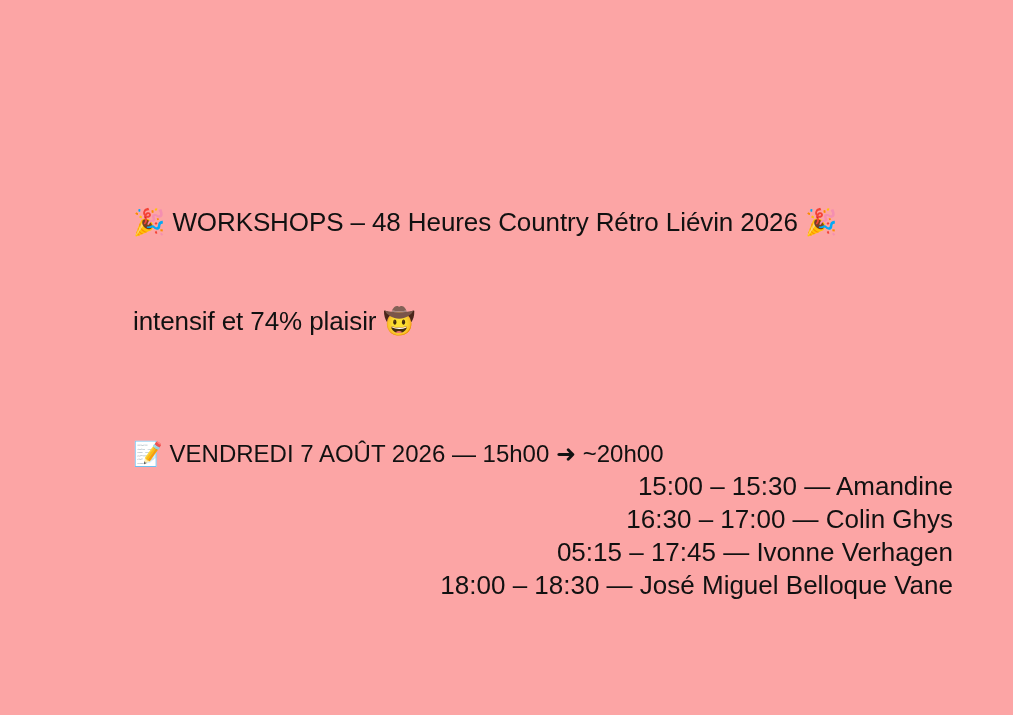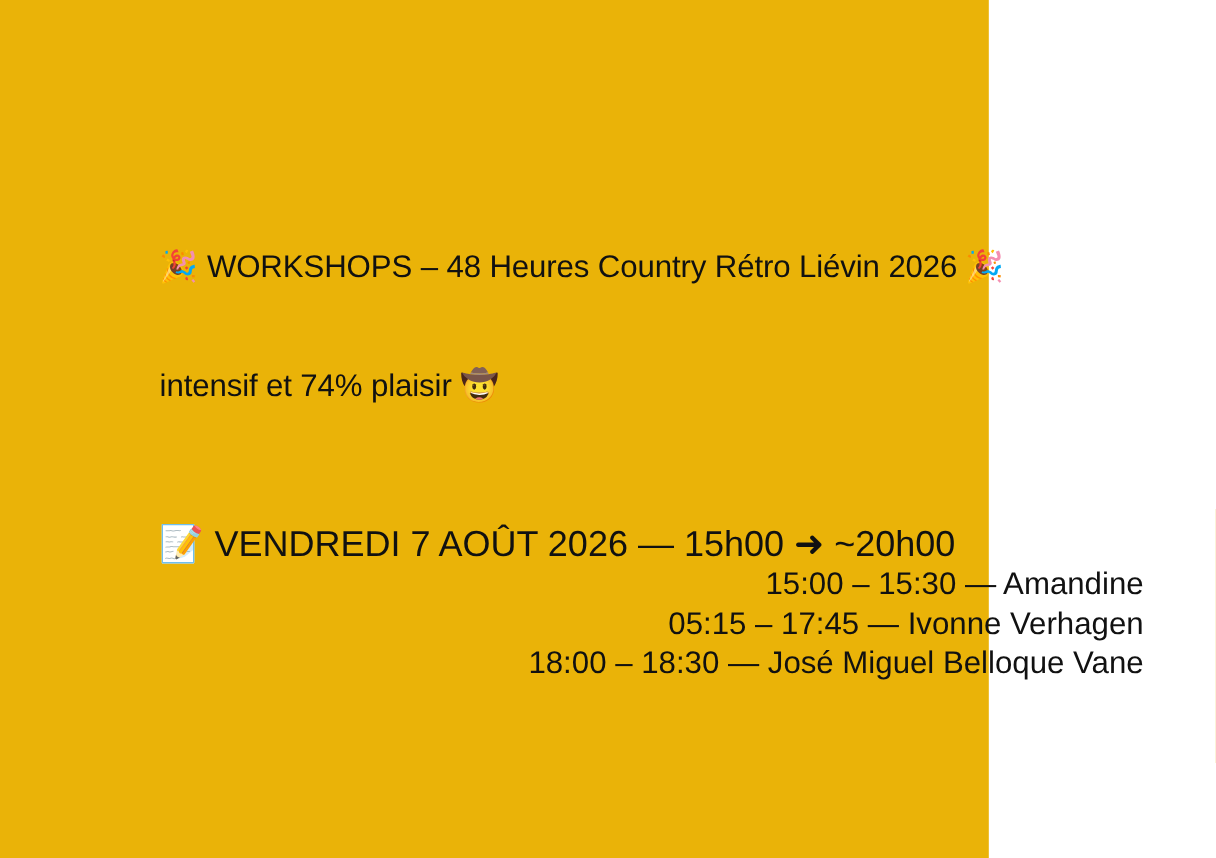--- a/index.html
+++ b/index.html
@@ -10,23 +10,23 @@
   body {
     width: 1013px;
     height: 715px;
     overflow: hidden;
     font-family: "Liberation Sans", sans-serif;
     color: #111111;
     -webkit-font-smoothing: antialiased;
   }
   .page {
     position: relative;
-    width: 824px;
+    width: 1013px;
     height: 715px;
-    background: #eab308;
+    background: #fca5a5;
   }
   .content {
     position: absolute;
     left: 133px;
     top: 140px;
     width: 820px;
   }
   .para {
     font-size: 26px;
     line-height: 33px;
@@ -34,21 +34,21 @@
     color: #111111;
     white-space: pre-wrap;
   }
   .intro-line {
     display: block;
   }
   .spacer {
     height: 33px;
   }
   .schedule-header {
-    font-size: 30px;
+    font-size: 24px;
     line-height: 33px;
     color: #111111;
     white-space: pre-wrap;
   }
   .slot {
     font-size: 26px;
     line-height: 33px;
     color: #111111;
     white-space: pre-wrap;
     text-align: right;
@@ -64,19 +64,20 @@
       <span class="intro-line">🎉 WORKSHOPS – 48 Heures Country Rétro Liévin 2026 🎉</span>
       <span class="intro-line">intensif et 74% plaisir 🤠</span>
     </div>
 
     <div class="spacer"></div>
 
     <div class="schedule-header">📝 VENDREDI 7 AOÛT 2026 — 15h00 ➜ ~20h00</div>
 
     <div class="schedule-list">
       <div class="slot">15:00 – 15:30 — Amandine</div>
+      <div class="slot">16:30 – 17:00 — Colin Ghys</div>
       <div class="slot">05:15 – 17:45 — Ivonne Verhagen</div>
       <div class="slot">18:00 – 18:30 — José Miguel Belloque Vane</div>
 
     </div>
 
   </div>
 </div>
 
 </body></html>

